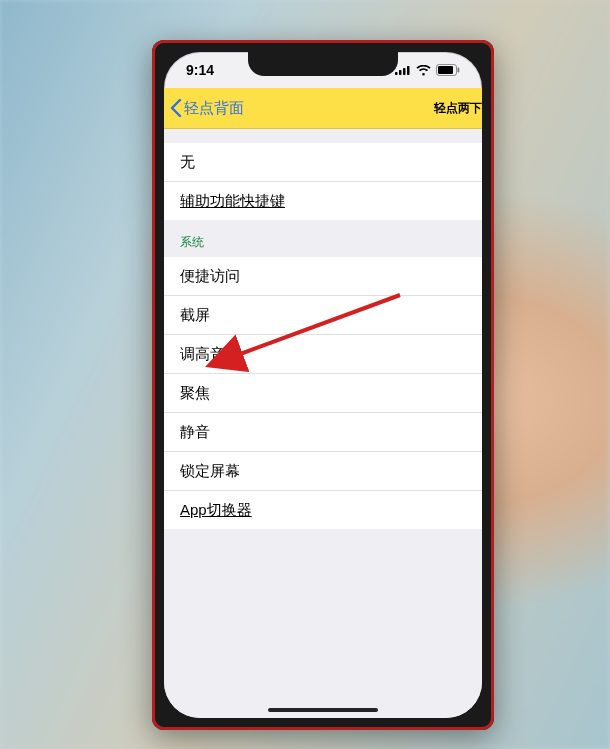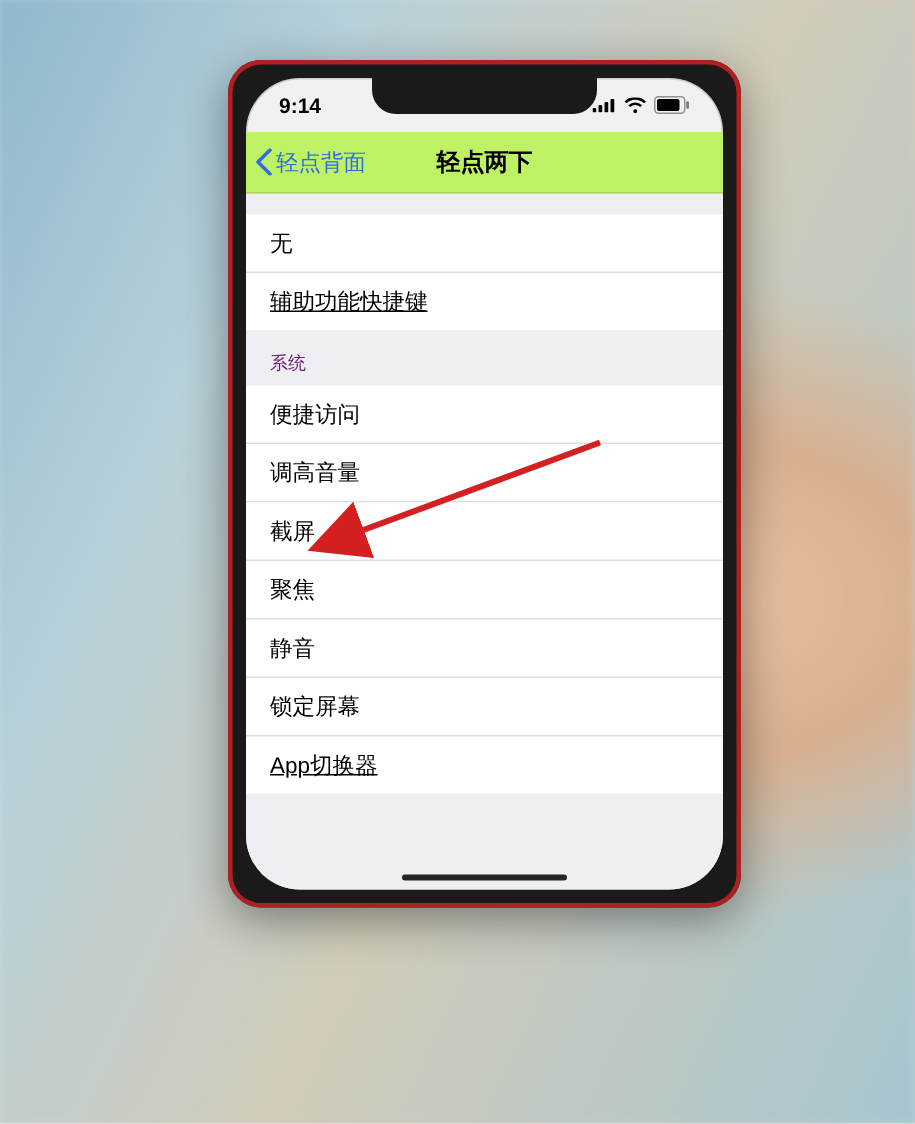--- a/index.html
+++ b/index.html
@@ -18,23 +18,23 @@
     inset: 0;
     background: radial-gradient(ellipse 400px 300px at 480px 400px, #e8c0a0 0%, #d8b090 35%, rgba(216,176,144,0) 70%),
                 linear-gradient(115deg, #8fb8cc 0%, #b7d0d9 25%, #d1ccb9 55%, #a7c5cf 100%);
     filter: blur(2px);
   }
   .phone {
     position: absolute;
     left: 152px;
     top: 40px;
     width: 342px;
-    height: 565px;
+    height: 690px;
     background: #1a1a1a;
-    border-radius: 22px;
+    border-radius: 12px;
     box-shadow: 0 8px 30px rgba(0,0,0,.4), inset 0 0 0 3px #b02020;
     padding: 12px;
     box-sizing: border-box;
   }
   .screen {
     width: 100%;
     height: 100%;
     background: #f1f0f3;
     border-radius: 36px;
     overflow: hidden;
@@ -66,49 +66,49 @@
   .status-right { display: flex; align-items: center; gap: 5px; }
   .signal, .wifi, .battery { display: inline-flex; align-items: center; }
   .signal svg, .wifi svg, .battery svg { display: block; }
 
   .navbar {
     height: 40px;
     display: flex;
     align-items: center;
     position: relative;
     border-bottom: 0.5px solid rgba(0,0,0,.12);
-    background: #bef264;
+    background: #fde047;
   }
   .back {
     display: flex;
     align-items: center;
     color: #2f6fe0;
     font-size: 15px;
     padding-left: 6px;
     cursor: pointer;
   }
   .back svg { margin-right: 2px; }
   .navtitle {
     position: absolute;
     left: 0; right: 0;
-    text-align: center;
-    font-size: 16px;
+    text-align: right;
+    font-size: 12px;
     font-weight: 600;
     color: #000;
     pointer-events: none;
   }
 
   .content {
     height: calc(100% - 76px);
     overflow: hidden;
     background: #efeff3;
   }
   .group-header {
     font-size: 12px;
-    color: #701a75;
+    color: #15803d;
     padding: 14px 16px 6px;
   }
   .list {
     background: #fff;
   }
   .row {
     min-height: 38px;
     padding: 0 16px;
     display: flex;
     align-items: center;
@@ -196,24 +196,24 @@
             <span>辅助功能快捷键</span>
           </div>
       </div>
 
       <div class="group-header">系统</div>
       <div class="list">
         <div class="row">
             <span>便捷访问</span>
           </div>
         <div class="row">
+            <span>截屏</span>
+          </div>
+        <div class="row">
             <span>调高音量</span>
-          </div>
-        <div class="row">
-            <span>截屏</span>
           </div>
         <div class="row">
             <span>聚焦</span>
           </div>
         <div class="row">
             <span>静音</span>
           </div>
         <div class="row">
             <span>锁定屏幕</span>
           </div>

